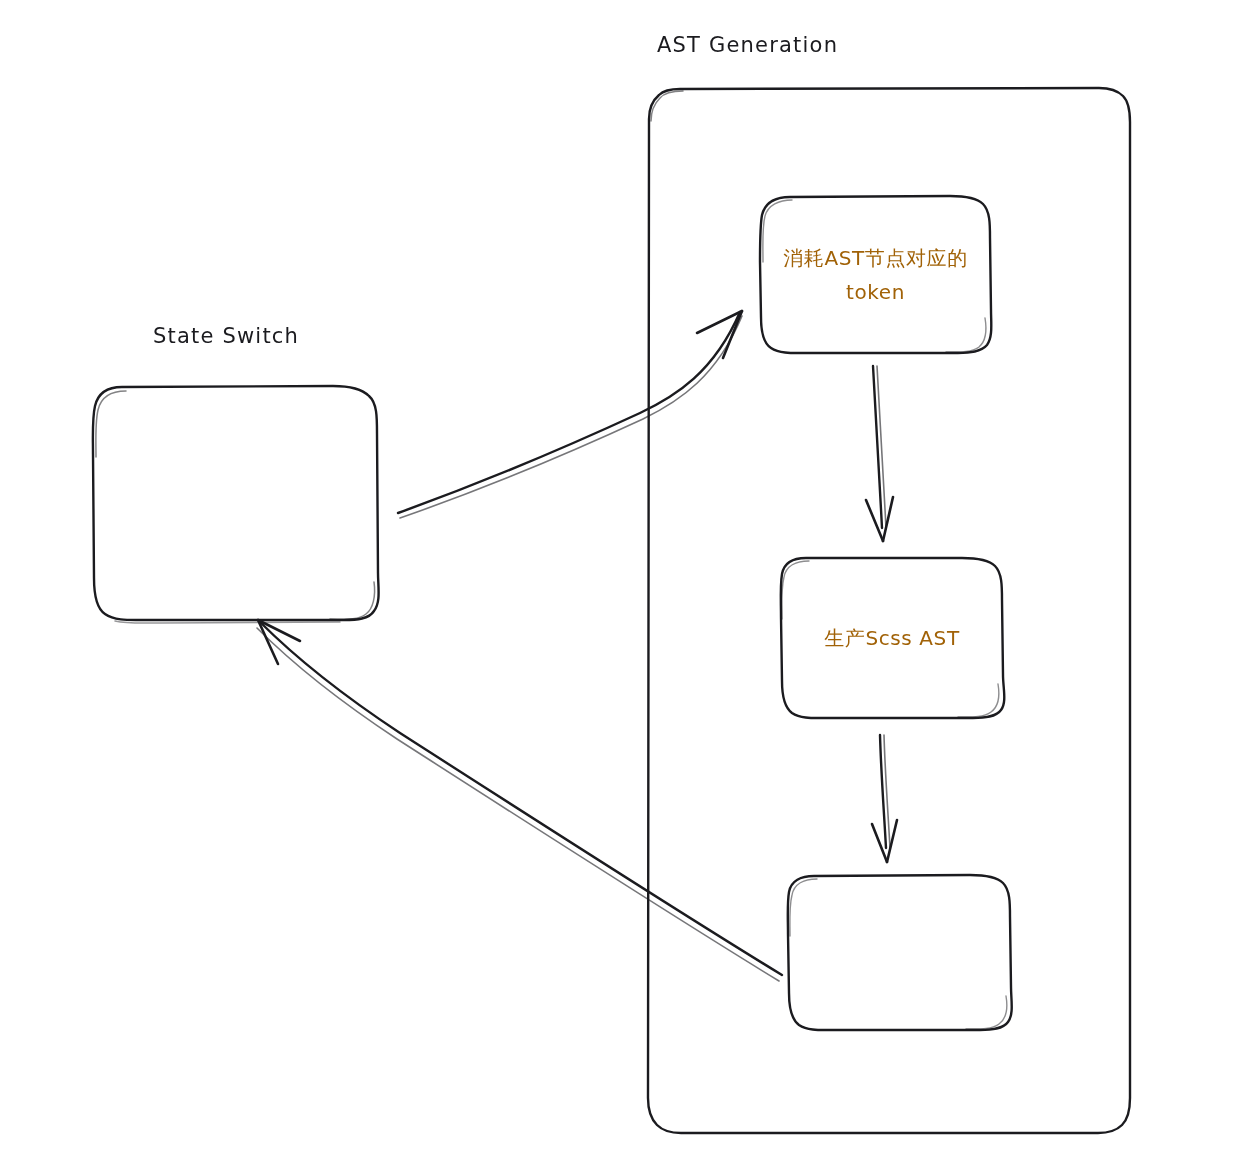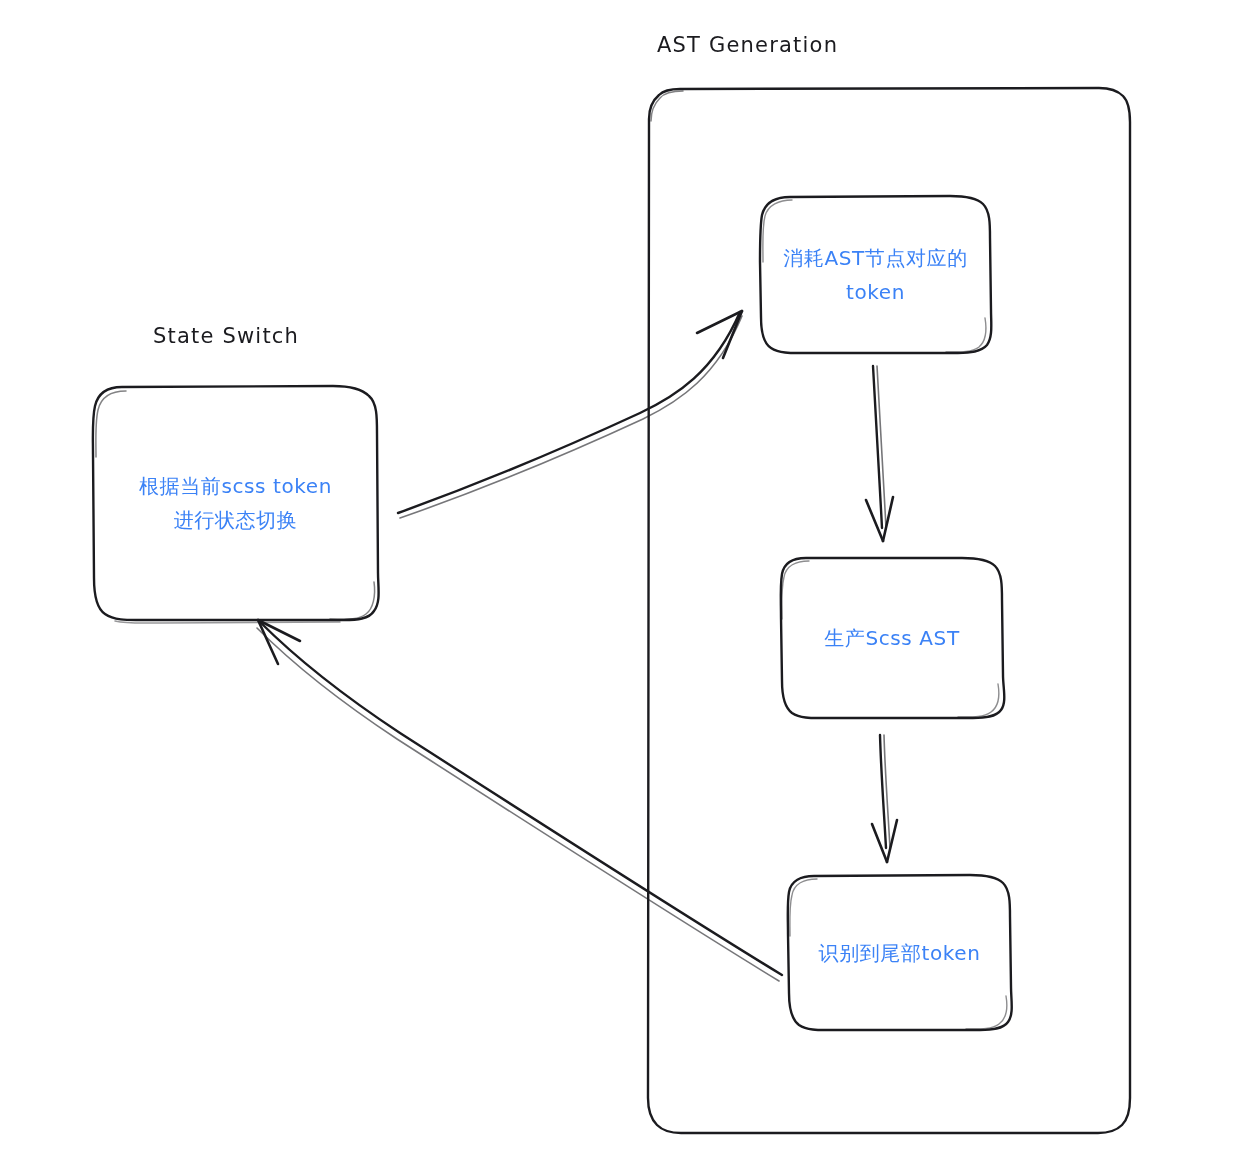--- a/index.html
+++ b/index.html
@@ -35,21 +35,21 @@
   .group-title {
     font-size: 21px;
     letter-spacing: 1.2px;
   }
   .node-text {
     position: absolute;
     display: flex;
     align-items: center;
     justify-content: center;
     text-align: center;
-    color: #3b82f6;
+    color: #a16207;
     font-size: 20px;
     line-height: 34px;
     font-family: "DejaVu Sans", sans-serif;
     letter-spacing: 0.6px;
     white-space: pre-line;
     pointer-events: none;
   }
 </style>
 </head>
 <body>
@@ -134,18 +134,15 @@
 
   <div class="label group-title" style="left: 657px; top: 33px;">AST Generation</div>
 
   <div class="label group-title" style="left: 117px; top: 324px; margin-left: 36px;">State Switch</div>
 
   <div class="node-text" style="left: 760px; top: 196px; width: 231px; height: 157px;">消耗AST节点对应的
 token</div>
 
   <div class="node-text" style="left: 781px; top: 558px; width: 222px; height: 160px;">生产Scss AST</div>
 
-  <div class="node-text" style="left: 788px; top: 875px; width: 223px; height: 155px;">识别到尾部token</div>
 
-  <div class="node-text" style="left: 93px; top: 386px; width: 285px; height: 234px;">根据当前scss token
-进行状态切换</div>
 
 </div>
 
 </body></html>

